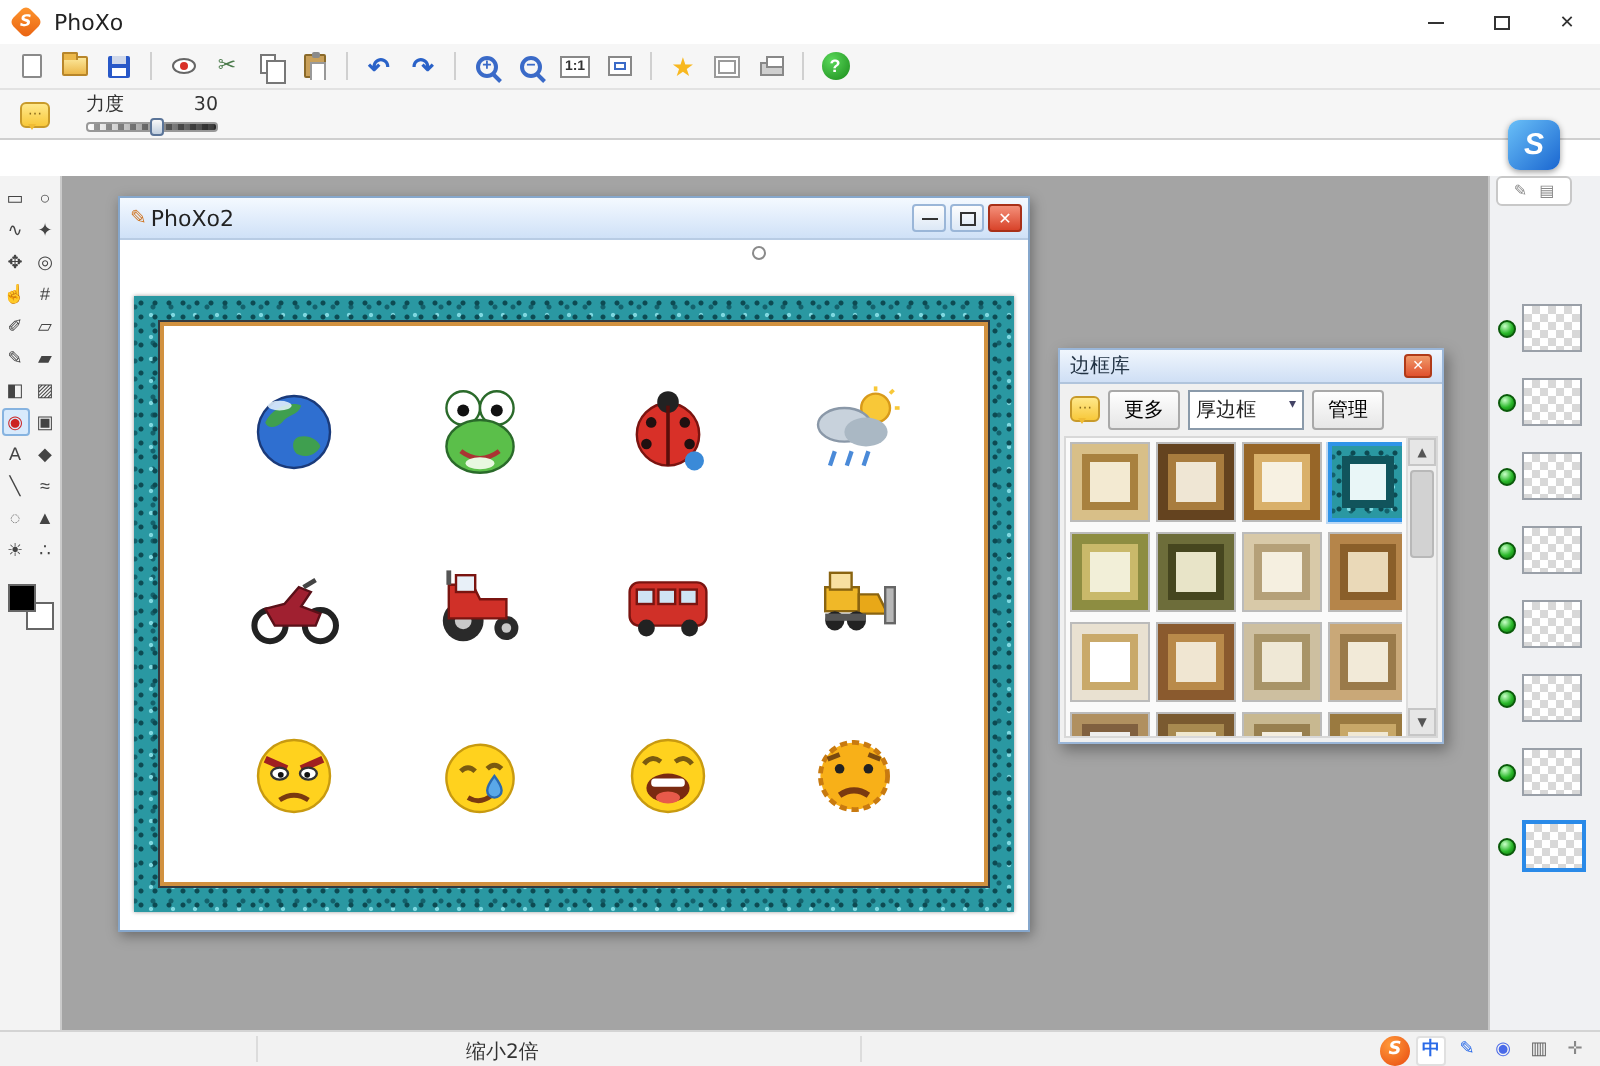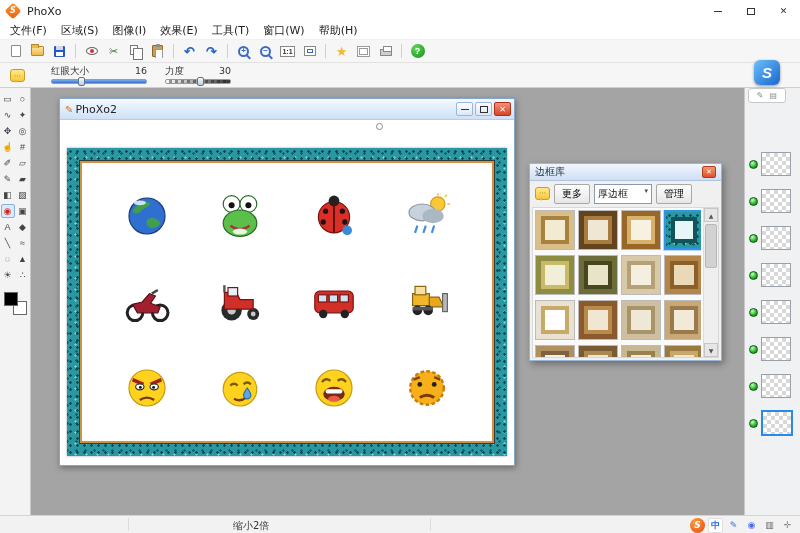--- a/index.html
+++ b/index.html
@@ -99,21 +99,21 @@
       radial-gradient(circle,#7fd8e0 .8px,transparent 1.3px),
       radial-gradient(circle,#14616b 1px,transparent 1.5px);
       background-size:7px 7px,11px 11px,9px 9px;background-position:0 0,3px 4px,5px 1px}
   .frame{position:absolute;left:7px;top:28px;width:440px;height:308px;padding:13px;box-shadow:0 0 2px rgba(0,0,0,.4)}
   .canvas{width:100%;height:100%;background:#fff;border:2px solid #d1913f;box-shadow:0 0 0 1px #333a40;
           display:grid;grid-template-columns:repeat(4,1fr);grid-template-rows:repeat(3,1fr);place-items:center;padding:10px 18px}
   .clip{width:48px;height:48px}
   .clip svg{width:100%;height:100%;display:block}
 
   
-  .blwin{position:absolute;left:498px;top:75px;width:193px;height:198px;background:#f0f0f0;border:1px solid #9ab6d8;box-shadow:2px 3px 7px rgba(0,0,0,.35);z-index:20}
+  .blwin{position:absolute;left:498px;top:86px;width:193px;height:198px;background:#f0f0f0;border:1px solid #9ab6d8;box-shadow:2px 3px 7px rgba(0,0,0,.35);z-index:20}
   .bl-title{height:17px;background:linear-gradient(#f0f6fd,#cfdff5);border-bottom:1px solid #b0c4dc;display:flex;align-items:center;padding:0 5px;font-size:10px;color:#234}
   .bl-close{margin-left:auto;width:14px;height:12px;background:linear-gradient(#f09a6a,#e0512e);border:1px solid #b03a18;border-radius:2px;color:#fff;font-size:7px;display:flex;align-items:center;justify-content:center;padding:0}
   .bl-tools{height:25px;display:flex;align-items:center;gap:4px;padding:0 5px;background:#f0f0f0}
   .bl-btn{font-size:10px;padding:2px 7px;background:linear-gradient(#fefefe,#e6e6e6);border:1px solid #a8a8a8;border-radius:2px}
   .bl-dd{font-size:10px;width:58px;background:#fff;border:1px solid #8a9aaa;padding:2px 3px;display:flex;justify-content:space-between;align-items:flex-start}
   .bl-dd .arrow{font-size:7px;color:#446}
   .bl-body{position:absolute;top:43px;left:2px;right:2px;bottom:2px;background:#fafafa;border:1px solid #d8d8d8;overflow:hidden}
   .bl-grid{position:absolute;left:2px;top:2px;right:17px;bottom:0;display:grid;grid-template-columns:repeat(4,41px);grid-auto-rows:43px;gap:2px;overflow:hidden}
   .swatch{width:40px;height:40px;border:1px solid #bbb;background:#fff;padding:0;display:block;position:relative}
   .swatch.sel{border:2px solid #2f94e8;box-shadow:0 0 0 1px #bcd8f4}
@@ -169,29 +169,20 @@
         </button>
       <button class="wbtn">
           <span class="g-max"></span>
         </button>
       <button class="wbtn">
           <span>✕</span>
         </button>
     </div>
   </div>
 
-  <div class="menubar">
-      <span class="menu-item">文件(F)</span>
-      <span class="menu-item">区域(S)</span>
-      <span class="menu-item">图像(I)</span>
-      <span class="menu-item">效果(E)</span>
-      <span class="menu-item">工具(T)</span>
-      <span class="menu-item">窗口(W)</span>
-      <span class="menu-item">帮助(H)</span>
-    </div>
 
   <div class="toolbar">
       <button class="tb-btn">
         <span class="g-doc"></span>
       </button>
       <button class="tb-btn">
         <span class="g-folder"></span>
       </button>
       <button class="tb-btn">
         <span class="g-save"></span>
@@ -244,30 +235,20 @@
         <span class="g-print"></span>
       </button>
       <div class="tb-sep"></div>
       <button class="tb-btn">
         <span class="g-help">?</span>
       </button>
     </div>
 
   <div class="optionsbar">
     <button class="bubble">⋯</button>
-    <div class="opt-group g1">
-      <div class="opt-top">
-        <span>红眼大小</span>
-        <span>16</span>
-      </div>
-      <div class="opt-slider">
-        <div class="track blue"></div>
-        <div class="knob" style="left: 28%;"></div>
-      </div>
-    </div>
     <div class="opt-group g2">
       <div class="opt-top">
         <span>力度</span>
         <span>30</span>
       </div>
       <div class="opt-slider">
         <div class="track checker"></div>
         <div class="knob" style="left: 48%;"></div>
       </div>
     </div>

